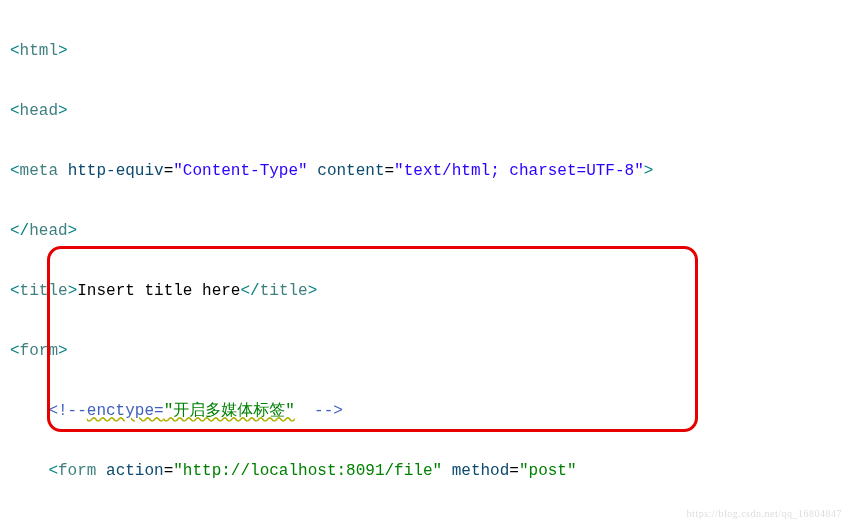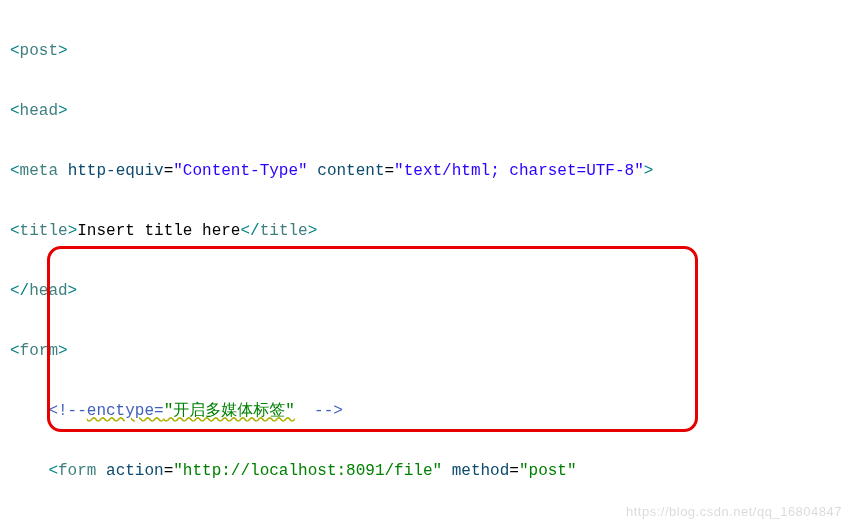--- a/index.html
+++ b/index.html
@@ -42,36 +42,36 @@
   .wavy {
     text-decoration-line: underline;
     text-decoration-style: wavy;
     text-decoration-color: #b0b000;
   }
 
   .watermark {
     position: absolute;
     right: 10px;
     bottom: 4px;
-    font-family: Liberation Sans, sans-serif;
-    font-size: 13px;
+    font-family: Liberation Serif, serif;
+    font-size: 10px;
     color: rgba(0,0,0,0.15);
     letter-spacing: 0.5px;
     pointer-events: none;
   }
 </style>
 </head>
 <body>
 
 <div class="code-container">
-<div><span class="punc">&lt;</span><span class="tag">post</span><span class="punc">&gt;</span></div>
+<div><span class="punc">&lt;</span><span class="tag">html</span><span class="punc">&gt;</span></div>
 <div><span class="punc">&lt;</span><span class="tag">head</span><span class="punc">&gt;</span></div>
 <div><span class="punc">&lt;</span><span class="tag">meta</span> <span class="attr">http-equiv</span><span class="txt">=</span><span class="val">"Content-Type"</span> <span class="attr">content</span><span class="txt">=</span><span class="val">"text/html; charset=UTF-8"</span><span class="punc">&gt;</span></div>
+<div><span class="punc">&lt;/</span><span class="tag">head</span><span class="punc">&gt;</span></div>
 <div><span class="punc">&lt;</span><span class="tag">title</span><span class="punc">&gt;</span><span class="txt">Insert title here</span><span class="punc">&lt;/</span><span class="tag">title</span><span class="punc">&gt;</span></div>
-<div><span class="punc">&lt;/</span><span class="tag">head</span><span class="punc">&gt;</span></div>
 <div><span class="punc">&lt;</span><span class="tag">form</span><span class="punc">&gt;</span></div>
 <div>    <span class="cmt">&lt;!--</span><span class="cmt wavy">enctype=</span><span class="cmtg wavy">"开启多媒体标签"</span>  <span class="cmt">--&gt;</span></div>
 <div>    <span class="punc">&lt;</span><span class="tag">form</span> <span class="attr">action</span><span class="txt">=</span><span class="grn">"http://localhost:8091/file"</span> <span class="attr">method</span><span class="txt">=</span><span class="grn">"post"</span></div>
 
 
 
 
 
 
 </div>

